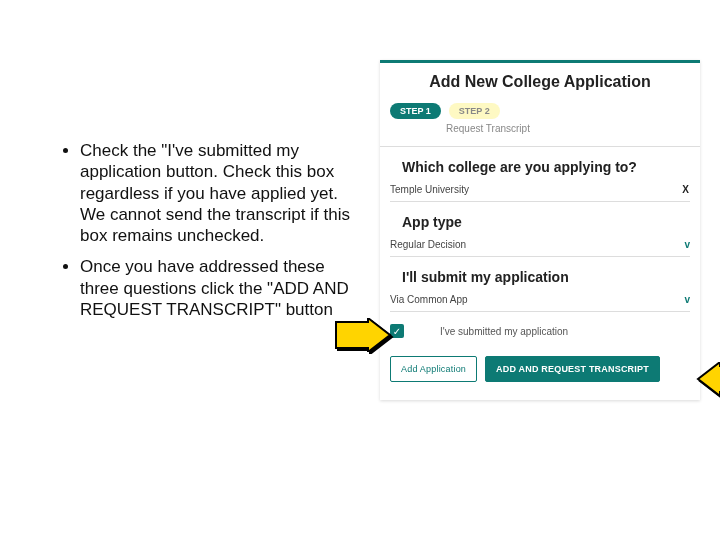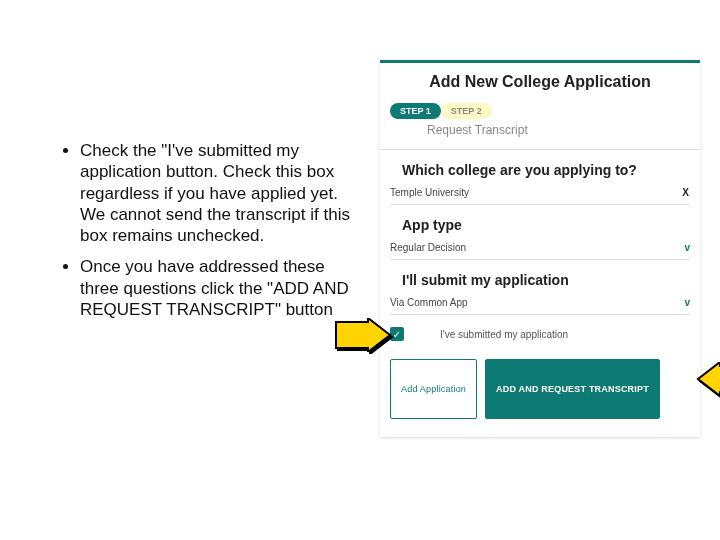--- a/index.html
+++ b/index.html
@@ -6,35 +6,35 @@
   html, body { width: 720px; height: 540px; font-family: "Segoe UI", Arial, sans-serif; background: #fff; }
   .slide { position: relative; width: 720px; height: 540px; padding: 60px 0 0 60px; }
   .cols { display: flex; gap: 20px; }
   .instructions { width: 300px; font-size: 17px; line-height: 1.25; color: #111; padding-top: 80px; }
   .instructions ul { list-style: disc; padding-left: 20px; }
   .instructions li { margin-bottom: 10px; }
   .underline { }
   .panel-wrap { position: relative; width: 330px; height: 360px; }
   .panel { width: 320px; border-top: 3px solid #0d7a74; background: #fff; padding: 10px 10px 18px 10px; font-size: 10px; color: #222; box-shadow: 0 1px 3px rgba(0,0,0,.15); }
   .panel-title { text-align: center; font-weight: 600; font-size: 16px; margin-bottom: 12px; }
-  .steps { display: flex; align-items: flex-start; margin-bottom: 4px; }
+  .steps { display: flex; align-items: flex-start; gap: 8px; margin-bottom: 4px; }
   .step-pill { padding: 3px 10px; border-radius: 10px; font-size: 9px; font-weight: 600; }
   .step1 { background: #0d7a74; color: #fff; }
   .step2 { background: #fef9c3; color: #888; }
-  .step-caption { font-size: 12px; color: #888; margin-left: 37px; margin-bottom: 12px; }
+  .step-caption { font-size: 10px; color: #888; margin-left: 56px; margin-bottom: 12px; }
   .divider { border-top: 1px solid #ddd; margin: 0 -10px 12px; }
   .label { font-weight: 700; font-size: 14px; margin-bottom: 5px; margin-left: 12px; }
   .field { display: flex; align-items: center; justify-content: space-between; border-bottom: 1px solid #ddd; padding: 4px 0 6px; margin-bottom: 12px; font-size: 10px; color: #444; }
   .x-icon { font-weight: 700; color: #222; letter-spacing: 1px; }
   .chev { color: #0d7a74; font-weight: 700; }
   .check-row { display: flex; align-items: center; gap: 6px; margin: 8px 0 18px; }
   .checkbox { width: 14px; height: 14px; background: #0d7a74; color: #fff; display: flex; align-items: center; justify-content: center; font-size: 10px; border-radius: 2px; }
   .check-text { font-size: 10px; color: #555; padding-left: 30px; }
   .buttons { display: flex; gap: 8px; }
-  .btn { padding: 24px 10px; font-size: 9px; letter-spacing: .2px; border-radius: 2px; }
+  .btn { padding: 7px 10px; font-size: 9px; letter-spacing: .2px; border-radius: 2px; }
   .btn-outline { border: 1px solid #0d7a74; color: #0d7a74; background: #fff; }
   .btn-primary { background: #0d7a74; color: #fff; border: 1px solid #0d7a74; font-weight: 700; }
   
   .arrow { position: absolute; }
   .arrow svg { filter: drop-shadow(2px 2px 0 #000); }
   .arrow-checkbox { left: -46px; top: 258px; }
   .arrow-button { right: -44px; top: 302px; }
 </style>
 </head>
 <body>

